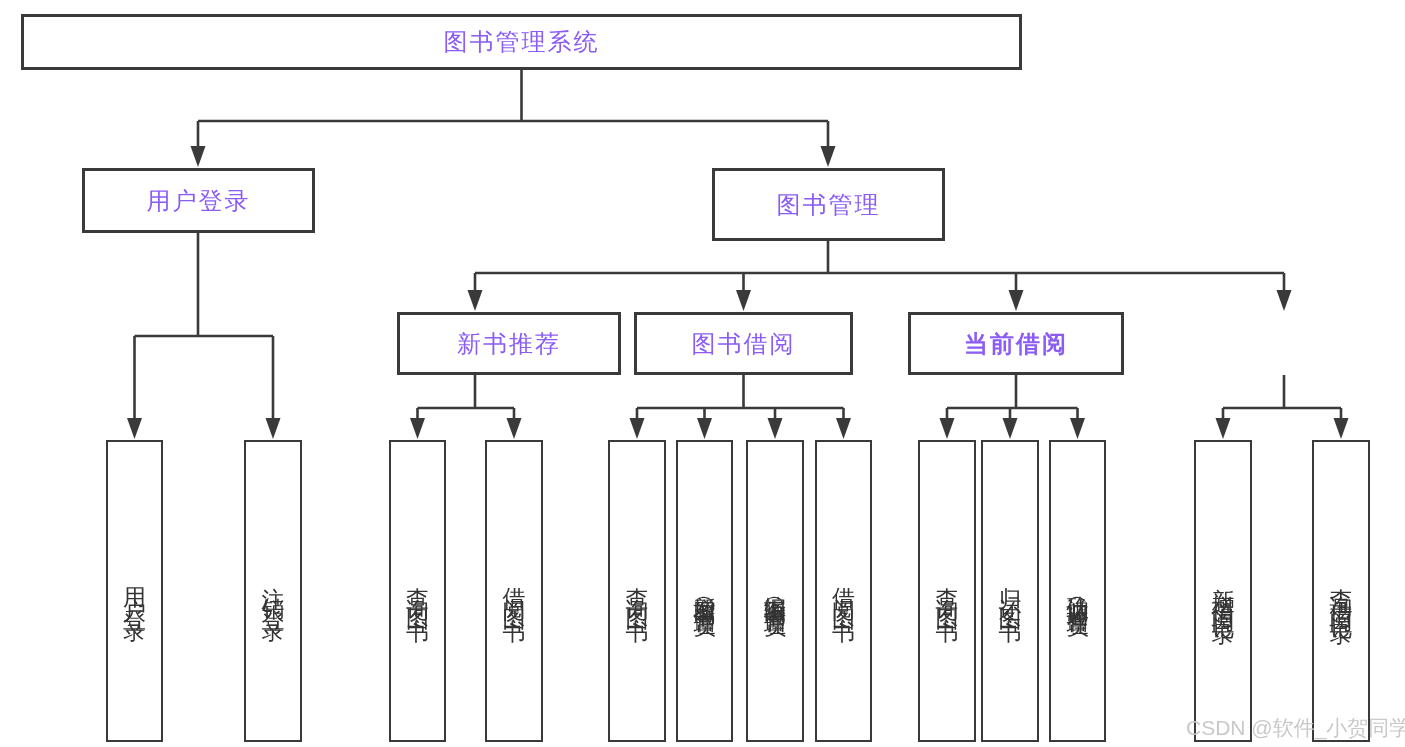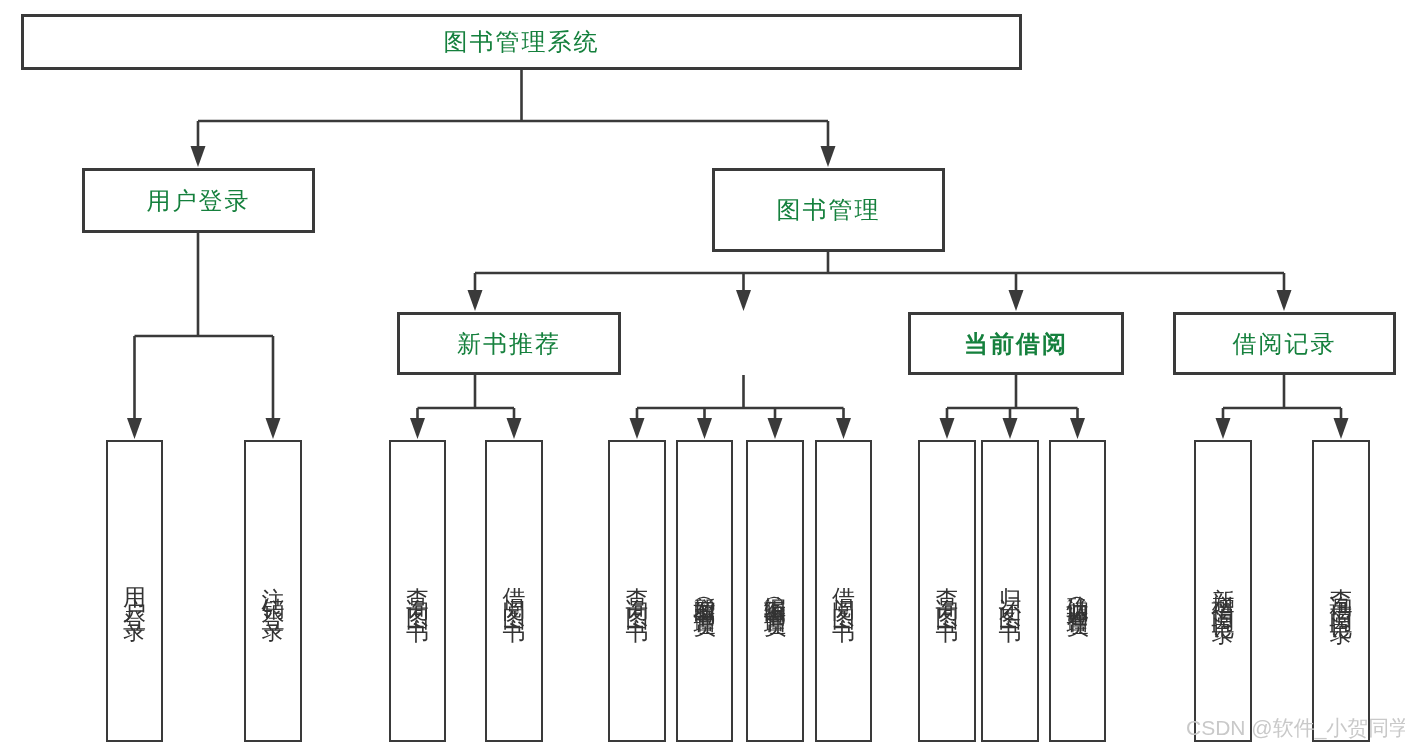--- a/index.html
+++ b/index.html
@@ -21,21 +21,21 @@
   .node {
     position: absolute;
     background: #ffffff;
     border: 3px solid #3a3a3a;
     display: flex;
     align-items: center;
     justify-content: center;
     z-index: 2;
   }
   .node-label {
-    color: #15803d;
+    color: #8b5cf6;
     font-size: 24px;
     letter-spacing: 2px;
     white-space: nowrap;
   }
   .leaf {
     border-width: 2.5px;
   }
   .leaf-label {
     writing-mode: vertical-rl;
     text-orientation: mixed;
@@ -95,32 +95,32 @@
     </g>
   </svg>
 
   <div class="node" style="left:21px; top:14px; width:1001px; height:56px;">
     <span class="node-label">图书管理系统</span>
   </div>
 
   <div class="node" style="left:82px; top:168px; width:233px; height:65px;">
     <span class="node-label">用户登录</span>
   </div>
-  <div class="node" style="left:712px; top:168px; width:233px; height:84px;">
+  <div class="node" style="left:712px; top:168px; width:233px; height:73px;">
     <span class="node-label">图书管理</span>
   </div>
 
   <div class="node" style="left:363px; top:312px; width:224px; height:63px;margin-left:34px;">
     <span class="node-label">新书推荐</span>
   </div>
+  <div class="node" style="left:634px; top:312px; width:219px; height:63px;">
+    <span class="node-label">图书借阅</span>
+  </div>
   <div class="node" style="left:908px; top:312px; width:216px; height:63px;font-weight:bold;">
     <span class="node-label">当前借阅</span>
-  </div>
-  <div class="node" style="left:1173px; top:312px; width:223px; height:63px;">
-    <span class="node-label">借阅记录</span>
   </div>
 
   <div class="node leaf" style="left:106px; top:440px; width:57px; height:302px;">
     <span class="leaf-label ls-short">用户登录</span>
   </div>
   <div class="node leaf" style="left:244px; top:440px; width:58px; height:302px;">
     <span class="leaf-label ls-short">注销登录</span>
   </div>
 
   <div class="node leaf" style="left:389px; top:440px; width:57px; height:302px;">

